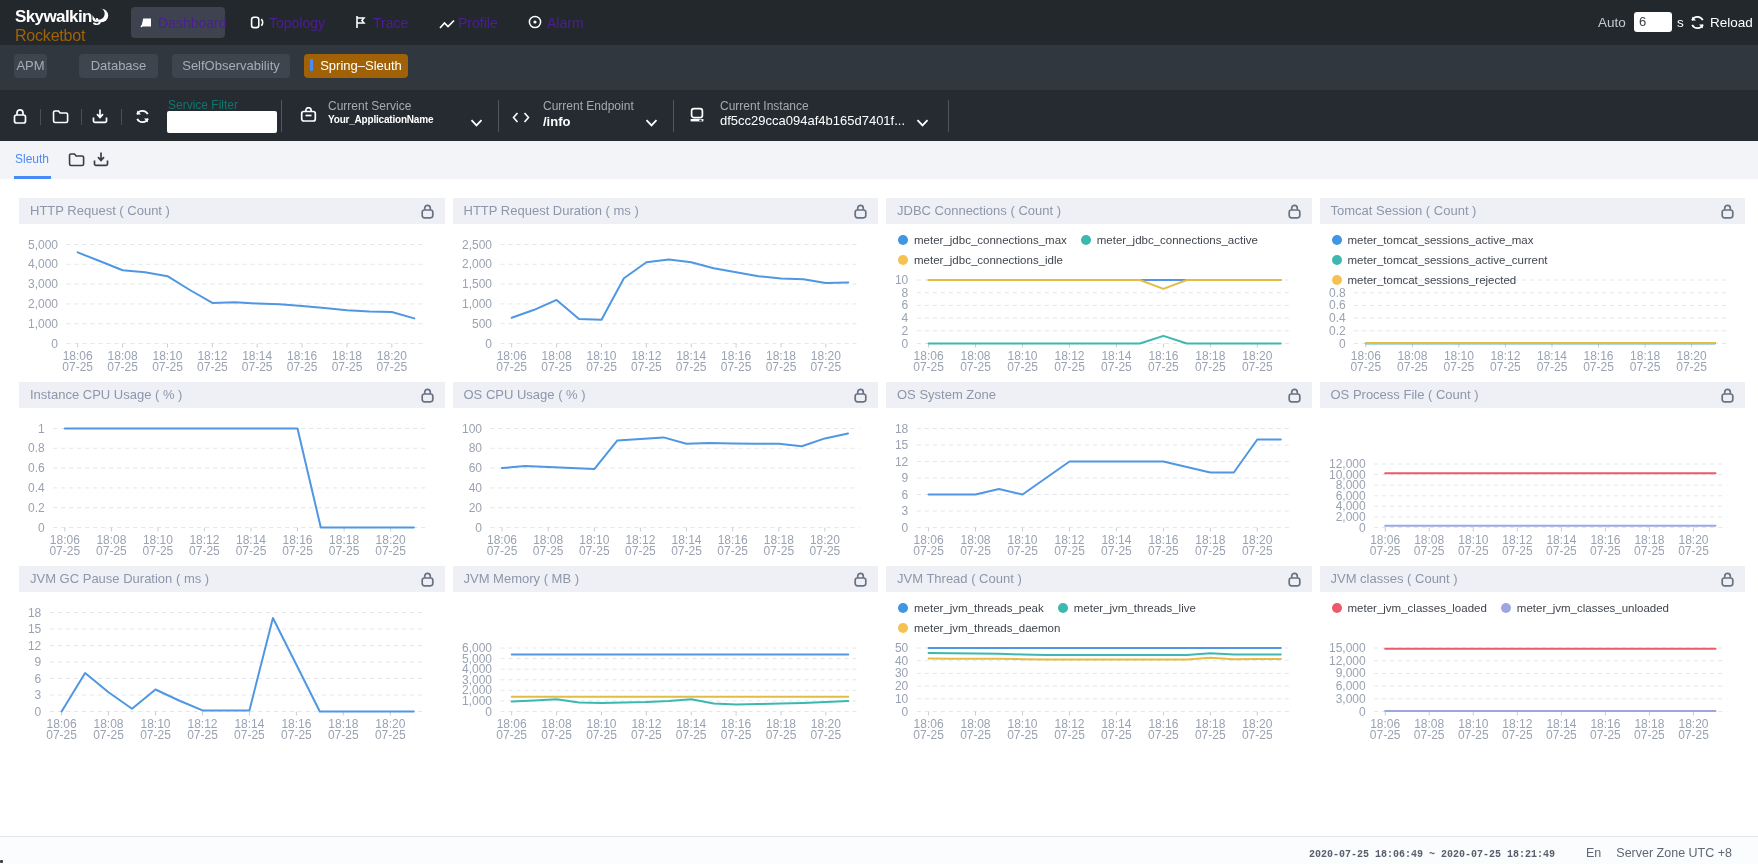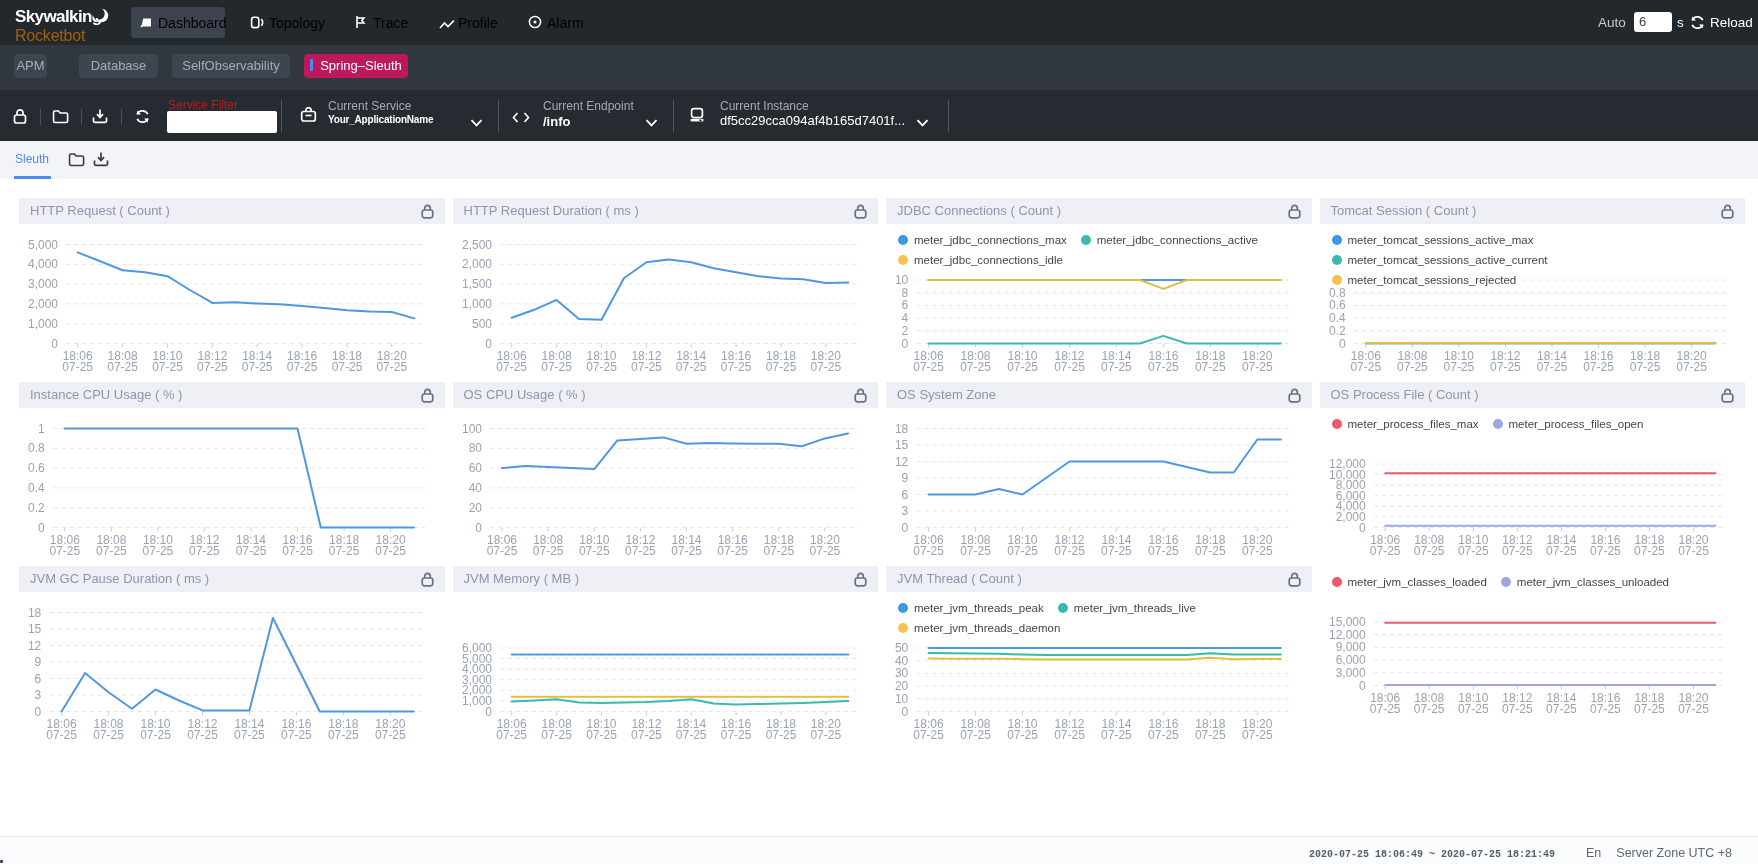--- a/index.html
+++ b/index.html
@@ -1,20 +1,20 @@
 <!DOCTYPE html>
 <html><head><meta charset="utf-8"><style>
 *{margin:0;padding:0;box-sizing:border-box}
 body{width:1758px;height:864px;position:relative;font-family:"Liberation Sans",sans-serif;background:#fff;overflow:hidden}
 .abs{position:absolute}
 .bar1{position:absolute;left:0;top:0;width:1758px;height:45px;background:#23282d}
 .bar2{position:absolute;left:0;top:45px;width:1758px;height:45px;background:#31373e}
 .bar3{position:absolute;left:0;top:90px;width:1758px;height:51px;background:#262b31}
 .bar4{position:absolute;left:0;top:141px;width:1758px;height:38px;background:#f3f4f8}
-.navtxt{position:absolute;color:#000000;font-size:14px;top:15px}
+.navtxt{position:absolute;color:#4c1d95;font-size:14px;top:15px}
 .btn2{position:absolute;top:54px;height:24px;background:#3e454e;border-radius:4px;color:#a6adb6;font-size:13px;text-align:center;line-height:24px}
 .lab3{position:absolute;color:#a4aab2;font-size:12px}
 .val3{position:absolute;color:#fff;font-size:15px;font-weight:bold}
 .sep3{position:absolute;width:1px;background:#4a5057;top:109px;height:16px}
 .div3{position:absolute;width:1px;background:#51565c;top:100px;height:32px}
 .panel{position:absolute;width:425.5px;height:176px}
 .ph{height:26px;background:#eef0f5;color:#8d96aa;font-size:13px;line-height:26px;padding-left:11px;position:relative}
 .plock{position:absolute;right:11px;top:6px}
 .pb{position:relative;height:150px}
 .cs{position:absolute;left:0;top:0}
@@ -63,21 +63,21 @@
       <path d="M13.8 6.2 A6 6 0 0 0 3 6.4" fill="none" stroke="#fff" stroke-width="1.8"></path>
       <path d="M3.2 2.6 v3.8 h3.8z" fill="#fff"></path>
       <path d="M3.2 10.8 A6 6 0 0 0 14 10.6" fill="none" stroke="#fff" stroke-width="1.8"></path>
       <path d="M13.8 14.4 v-3.8 h-3.8z" fill="#fff"></path>
     </svg></div>
 <div class="abs" style="left:1710px;top:15px;color:#fff;font-size:13.5px">Reload</div>
 <div class="bar2"></div>
 <div class="btn2" style="left:14px;width:33px">APM</div>
 <div class="btn2" style="left:79px;width:79px">Database</div>
 <div class="btn2" style="left:172px;width:118px">SelfObservability</div>
-<div class="btn2" style="left:304px;width:104px;background:#be185d;color:#fff"><span style="display:inline-block;width:3px;height:12px;background:#478cf7;border-radius:1px;margin-right:7px;vertical-align:-1px"></span>Spring–Sleuth</div>
+<div class="btn2" style="left:304px;width:104px;background:#a16207;color:#fff"><span style="display:inline-block;width:3px;height:12px;background:#478cf7;border-radius:1px;margin-right:7px;vertical-align:-1px"></span>Spring–Sleuth</div>
 <div class="bar3"></div>
 <div class="abs" style="left:12px;top:108px"><svg width="16" height="17" viewBox="0 0 16 17">
       <rect x="2.5" y="7" width="11" height="8" rx="2" fill="none" stroke="#fff" stroke-width="1.7"></rect>
       <path d="M5 7 V4.8 a3 3 0 0 1 6 0 V7" fill="none" stroke="#fff" stroke-width="1.7"></path>
     </svg></div>
 <div class="sep3" style="left:40px"></div>
 <div class="abs" style="left:52px;top:109px"><svg width="17" height="15" viewBox="0 0 17 15">
       <path d="M1.5 3.5 a1.5 1.5 0 0 1 1.5-1.5 h3.5 l1.6 2 h6 a1.5 1.5 0 0 1 1.5 1.5 v6.5 a1.5 1.5 0 0 1 -1.5 1.5 h-11 a1.5 1.5 0 0 1 -1.5 -1.5 z" fill="none" stroke="#fff" stroke-width="1.6"></path>
     </svg></div>
 <div class="sep3" style="left:81px"></div>
@@ -85,21 +85,21 @@
       <path d="M8 1.5 V9 M5 6.2 L8 9.4 L11 6.2" fill="none" stroke="#fff" stroke-width="1.7"></path>
       <path d="M1.5 9.5 V13 a1.4 1.4 0 0 0 1.4 1.4 h10.2 a1.4 1.4 0 0 0 1.4-1.4 V9.5" fill="none" stroke="#fff" stroke-width="1.7"></path>
     </svg></div>
 <div class="sep3" style="left:121px"></div>
 <div class="abs" style="left:134px;top:108px"><svg width="17" height="17" viewBox="0 0 17 17">
       <path d="M13.8 6.2 A6 6 0 0 0 3 6.4" fill="none" stroke="#fff" stroke-width="1.8"></path>
       <path d="M3.2 2.6 v3.8 h3.8z" fill="#fff"></path>
       <path d="M3.2 10.8 A6 6 0 0 0 14 10.6" fill="none" stroke="#fff" stroke-width="1.8"></path>
       <path d="M13.8 14.4 v-3.8 h-3.8z" fill="#fff"></path>
     </svg></div>
-<div class="lab3" style="left:168px;top:98px;color:#b91c1c">Service Filter</div>
+<div class="lab3" style="left:168px;top:98px;color:#0f766e">Service Filter</div>
 <div class="abs" style="left:167px;top:111px;width:110px;height:22px;background:#fff;border-radius:2px"></div>
 <div class="div3" style="left:281px"></div>
 <div class="abs" style="left:300px;top:107px"><svg width="17" height="16" viewBox="0 0 17 16">
       <rect x="1.7" y="4.5" width="13.6" height="9.5" rx="2" fill="none" stroke="#fff" stroke-width="1.7"></rect>
       <path d="M5.8 4.5 V3.4 a2.7 2.7 0 0 1 5.4 0 V4.5" fill="none" stroke="#fff" stroke-width="1.7"></path>
       <path d="M5.5 8.5 h6" stroke="#fff" stroke-width="1.7"></path>
     </svg></div>
 <div class="lab3" style="left:328px;top:99px">Current Service</div>
 <div class="val3" style="left:328px;top:114px;font-size:10px;letter-spacing:-0.2px">Your_ApplicationName</div>
 <div class="abs" style="left:470px;top:113px"><svg width="13" height="8" viewBox="0 0 13 8">
@@ -479,24 +479,20 @@
         <polyline points="42.6,86.5 66.1,86.5 89.5,86.5 113.0,81.0 136.5,86.5 160.0,70.0 183.5,53.5 206.9,53.5 230.4,53.5 253.9,53.5 277.4,53.5 300.8,59.0 324.3,64.5 347.8,64.5 371.3,31.5 394.8,31.5" fill="none" stroke="#4f97e3" stroke-width="2" stroke-linejoin="round" stroke-linecap="round"></polyline>
       </svg>
     </div>
   </div>
 <div class="panel" style="left:1319.5px;top:381.5px">
     <div class="ph"><span>OS Process File ( Count )</span><svg class="plock" width="13" height="15" viewBox="0 0 13 15">
         <rect x="1.2" y="6" width="10.6" height="7.8" rx="2.2" fill="none" stroke="#697183" stroke-width="1.7"></rect>
         <path d="M3.7 6 V4.2 a2.8 2.8 0 0 1 5.6 0 V6" fill="none" stroke="#697183" stroke-width="1.7"></path>
       </svg></div>
     <div class="pb">
-      <div class="lg">
-        <span class="li"><span class="ld" style="background:#ec5a6c"></span>meter_process_files_max</span>
-        <span class="li"><span class="ld" style="background:#9ca6e2"></span>meter_process_files_open</span>
-      </div>
       <svg class="cs" width="425" height="150" viewBox="0 0 425 150">
         <line x1="54.2" y1="56.0" x2="406.5" y2="56.0" stroke="#e4e6ea" stroke-dasharray="4 4"></line>
         <text x="45.7" y="60.0" text-anchor="end" font-size="12" fill="#9aa2b1">12,000</text>
         <line x1="54.2" y1="66.6" x2="406.5" y2="66.6" stroke="#e4e6ea" stroke-dasharray="4 4"></line>
         <text x="45.7" y="70.6" text-anchor="end" font-size="12" fill="#9aa2b1">10,000</text>
         <line x1="54.2" y1="77.2" x2="406.5" y2="77.2" stroke="#e4e6ea" stroke-dasharray="4 4"></line>
         <text x="45.7" y="81.2" text-anchor="end" font-size="12" fill="#9aa2b1">8,000</text>
         <line x1="54.2" y1="87.8" x2="406.5" y2="87.8" stroke="#e4e6ea" stroke-dasharray="4 4"></line>
         <text x="45.7" y="91.8" text-anchor="end" font-size="12" fill="#9aa2b1">6,000</text>
         <line x1="54.2" y1="98.3" x2="406.5" y2="98.3" stroke="#e4e6ea" stroke-dasharray="4 4"></line>
@@ -682,20 +678,24 @@
         <text x="324.3" y="146.5" text-anchor="middle" font-size="12" fill="#9aa2b1">07-25</text>
         <text x="371.3" y="136" text-anchor="middle" font-size="12" fill="#9aa2b1">18:20</text>
         <text x="371.3" y="146.5" text-anchor="middle" font-size="12" fill="#9aa2b1">07-25</text>
         <polyline points="42.6,56.0 66.1,56.0 89.5,56.0 113.0,56.0 136.5,56.0 160.0,56.0 183.5,56.0 206.9,56.0 230.4,56.0 253.9,56.0 277.4,56.0 300.8,56.0 324.3,56.0 347.8,56.0 371.3,56.0 394.8,56.0" fill="none" stroke="#4f97e3" stroke-width="2" stroke-linejoin="round" stroke-linecap="round"></polyline>
         <polyline points="42.6,61.1 66.1,61.3 89.5,61.6 113.0,61.7 136.5,62.6 160.0,63.0 183.5,63.0 206.9,63.0 230.4,63.0 253.9,63.0 277.4,63.0 300.8,63.0 324.3,61.3 347.8,62.6 371.3,62.4 394.8,62.4" fill="none" stroke="#3cb8ae" stroke-width="2" stroke-linejoin="round" stroke-linecap="round"></polyline>
         <polyline points="42.6,66.4 66.1,66.7 89.5,66.8 113.0,66.8 136.5,67.2 160.0,67.4 183.5,67.4 206.9,67.4 230.4,67.4 253.9,67.4 277.4,67.4 300.8,67.4 324.3,65.8 347.8,67.2 371.3,67.0 394.8,67.0" fill="none" stroke="#e2bd45" stroke-width="2" stroke-linejoin="round" stroke-linecap="round"></polyline>
       </svg>
     </div>
   </div>
 <div class="panel" style="left:1319.5px;top:565.5px">
+    <div class="ph"><span>JVM classes ( Count )</span><svg class="plock" width="13" height="15" viewBox="0 0 13 15">
+        <rect x="1.2" y="6" width="10.6" height="7.8" rx="2.2" fill="none" stroke="#697183" stroke-width="1.7"></rect>
+        <path d="M3.7 6 V4.2 a2.8 2.8 0 0 1 5.6 0 V6" fill="none" stroke="#697183" stroke-width="1.7"></path>
+      </svg></div>
     <div class="pb">
       <div class="lg">
         <span class="li"><span class="ld" style="background:#ec5a6c"></span>meter_jvm_classes_loaded</span>
         <span class="li"><span class="ld" style="background:#9ca6e2"></span>meter_jvm_classes_unloaded</span>
       </div>
       <svg class="cs" width="425" height="150" viewBox="0 0 425 150">
         <line x1="54.2" y1="56.0" x2="406.5" y2="56.0" stroke="#e4e6ea" stroke-dasharray="4 4"></line>
         <text x="45.7" y="60.0" text-anchor="end" font-size="12" fill="#9aa2b1">15,000</text>
         <line x1="54.2" y1="68.7" x2="406.5" y2="68.7" stroke="#e4e6ea" stroke-dasharray="4 4"></line>
         <text x="45.7" y="72.7" text-anchor="end" font-size="12" fill="#9aa2b1">12,000</text>

